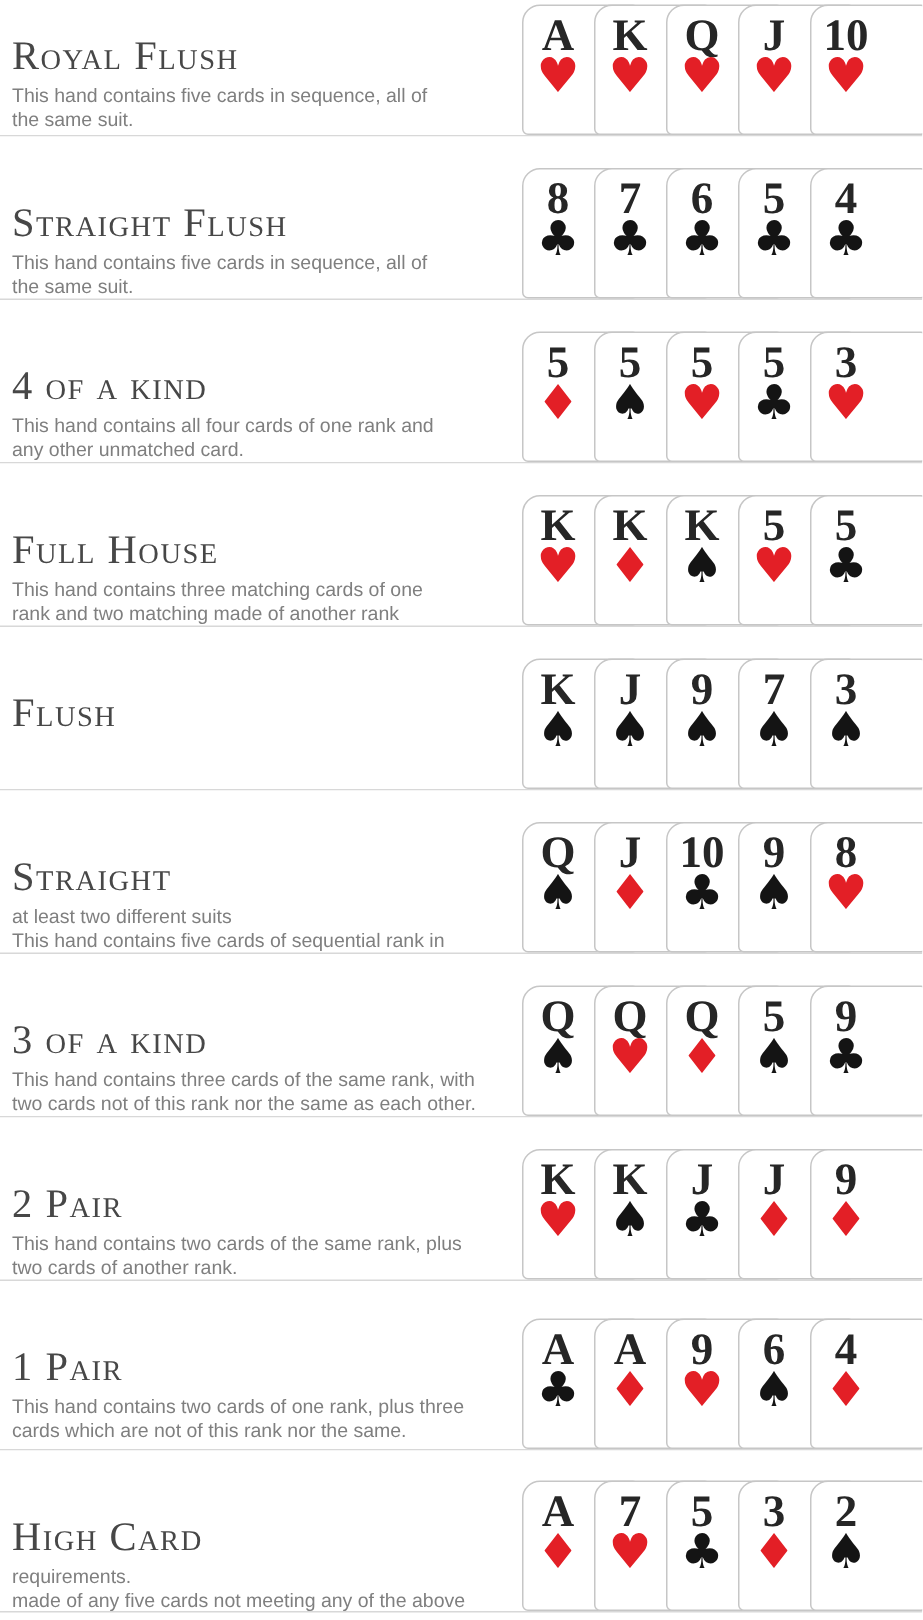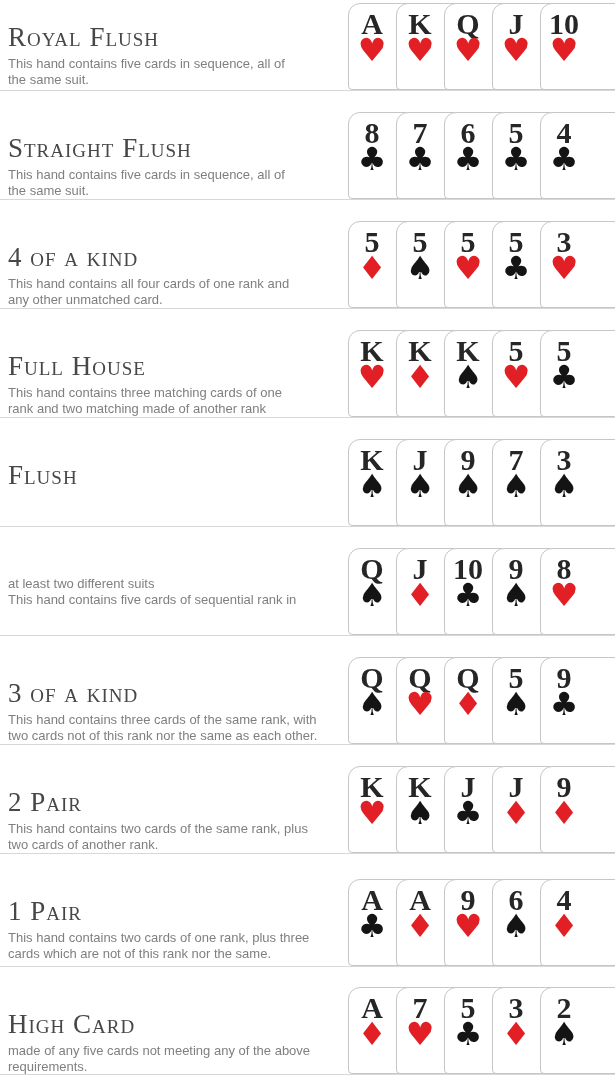--- a/index.html
+++ b/index.html
@@ -283,20 +283,21 @@
           <div class="card" style="left: 192px; z-index: 5;">
     <div class="pip">
       <div class="rank">3</div>
       <div class="suit" style="color: rgb(20, 20, 20);">♠</div>
     </div>
   </div>
         </div>
   </section>
       <section class="row">
     <div class="text">
+      <h2 class="title">Straight</h2>
       <div class="desc">
             <div>at least two different suits</div>
             <div>This hand contains five cards of sequential rank in</div>
           </div>
     </div>
     <div class="cards">
           <div class="card" style="left: 0px; z-index: 1;">
     <div class="pip">
       <div class="rank">Q</div>
       <div class="suit" style="color: rgb(20, 20, 20);">♠</div>
@@ -448,22 +449,22 @@
       <div class="rank">4</div>
       <div class="suit" style="color: rgb(227, 31, 38);">♦</div>
     </div>
   </div>
         </div>
   </section>
       <section class="row">
     <div class="text">
       <h2 class="title">High Card</h2>
       <div class="desc">
+            <div>requirements.</div>
             <div>made of any five cards not meeting any of the above</div>
-            <div>requirements.</div>
           </div>
     </div>
     <div class="cards">
           <div class="card" style="left: 0px; z-index: 1;">
     <div class="pip">
       <div class="rank">A</div>
       <div class="suit" style="color: rgb(227, 31, 38);">♦</div>
     </div>
   </div>
           <div class="card" style="left: 48px; z-index: 2;">

